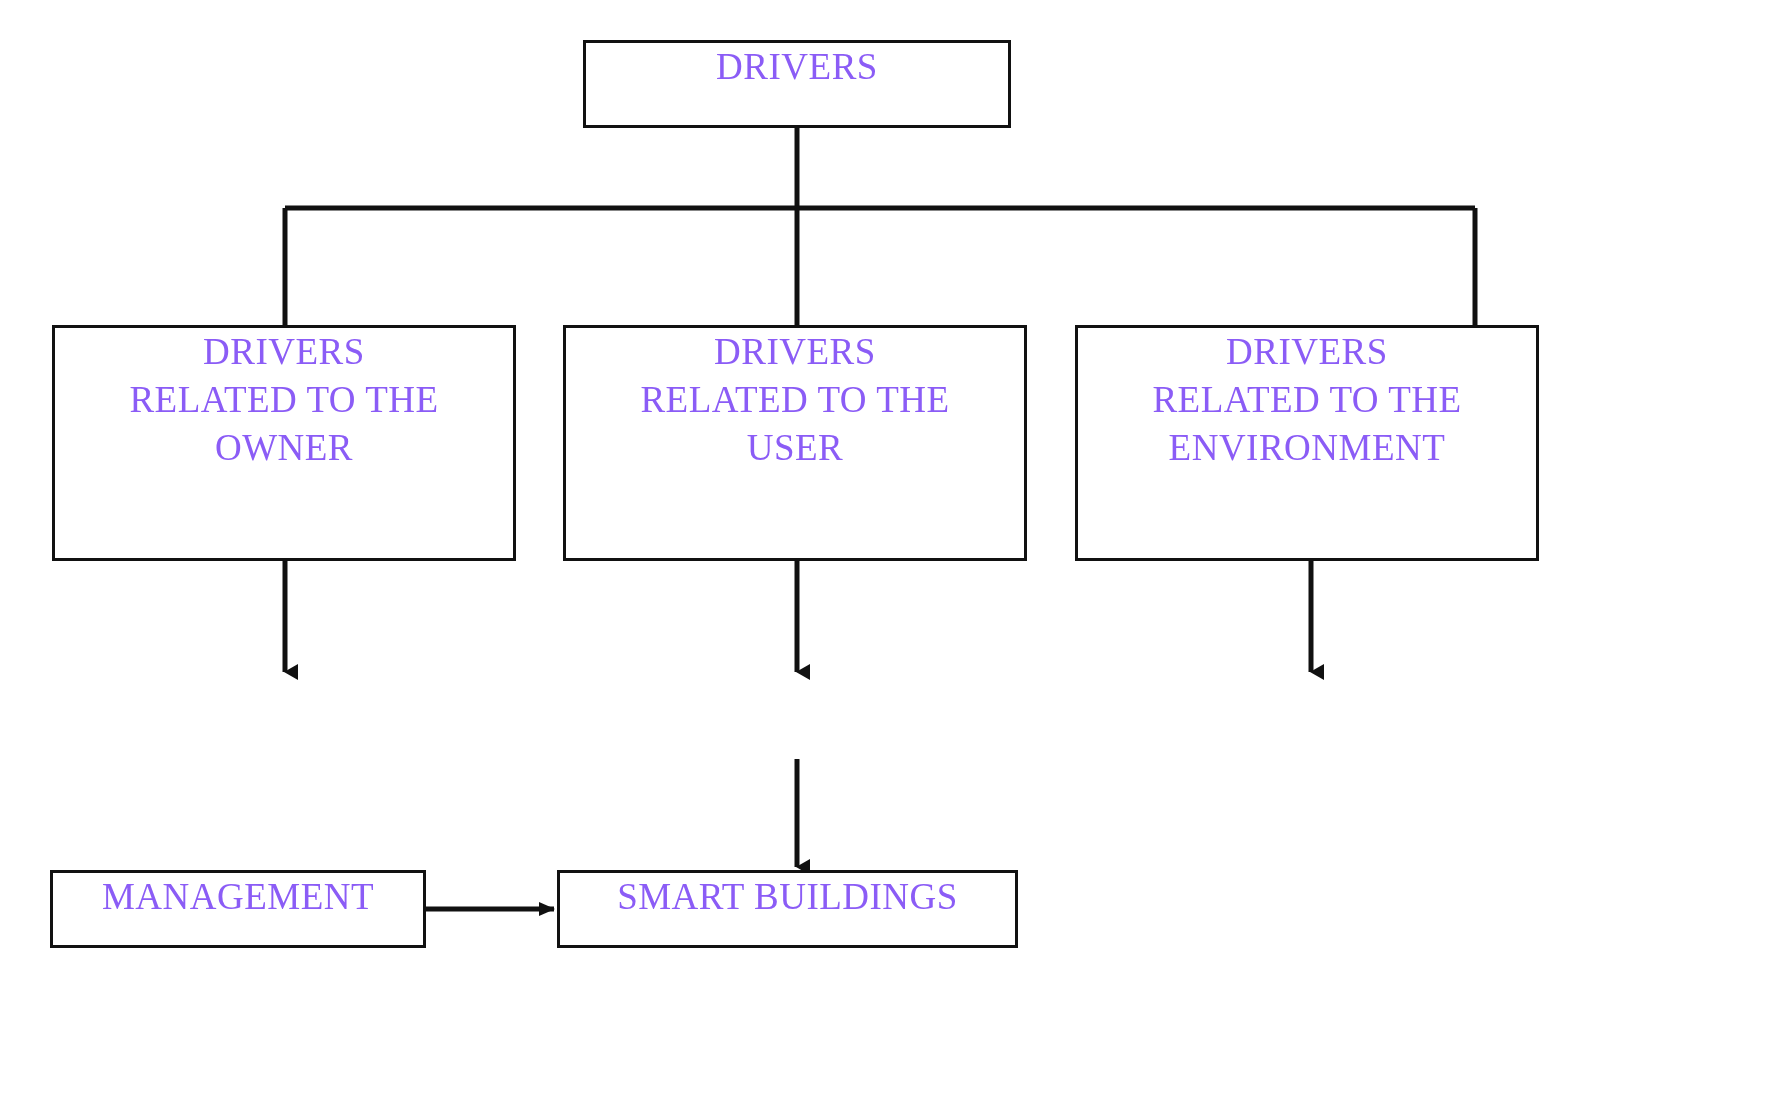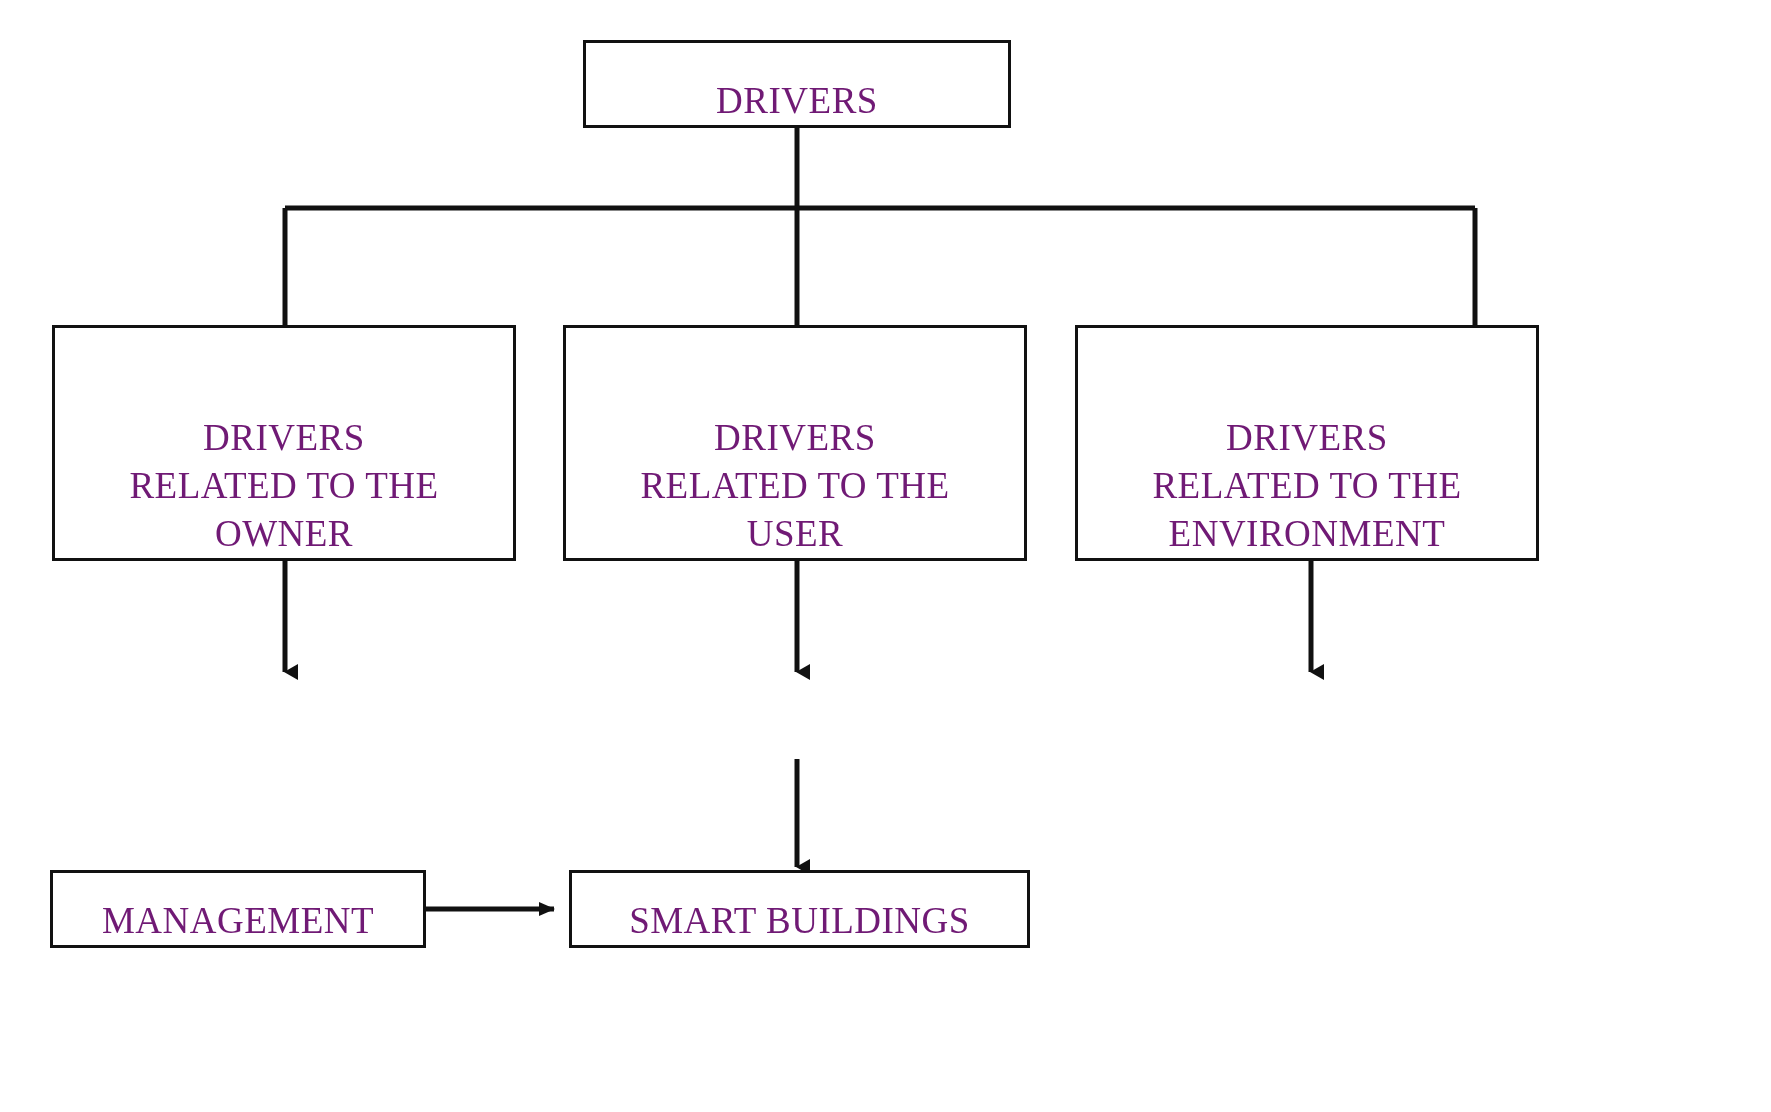--- a/index.html
+++ b/index.html
@@ -24,24 +24,24 @@
     top: 0;
     width: 1771px;
     height: 1112px;
   }
   .node-box {
     position: absolute;
     box-sizing: border-box;
     border: 3px solid #111111;
     background: #ffffff;
     display: flex;
-    align-items: flex-end;
+    align-items: flex-start;
     justify-content: center;
     text-align: center;
-    color: #701a75;
+    color: #8b5cf6;
     letter-spacing: 0.5px;
     line-height: 1.30;
     z-index: 3;
   }
   .node-label {
     display: block;
     white-space: pre-line;
     padding: 0 10px;
   }
 
@@ -64,21 +64,21 @@
   }
   #node-systems {
     left: 228px; top: 675px; width: 1133px; height: 84px;
     font-size: 37px;
   }
   #node-management {
     left: 50px; top: 870px; width: 376px; height: 78px;
     font-size: 37px;
   }
   #node-smart-buildings {
-    left: 569px; top: 870px; width: 461px; height: 78px;
+    left: 557px; top: 870px; width: 461px; height: 78px;
     font-size: 37px;
   }
 </style>
 </head>
 <body>
 
 <div id="canvas">
 
   <svg id="diagram-svg" viewBox="0 0 1771 1112" aria-hidden="true">
     <defs>

